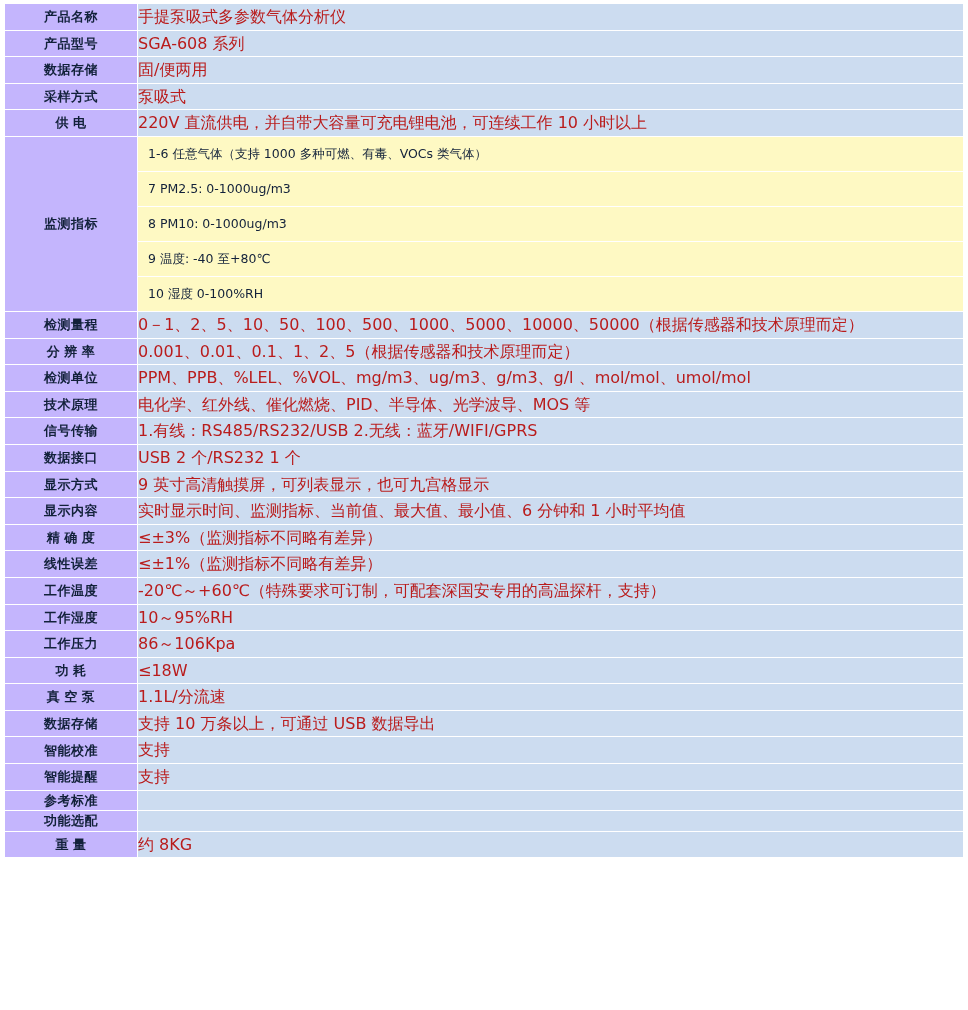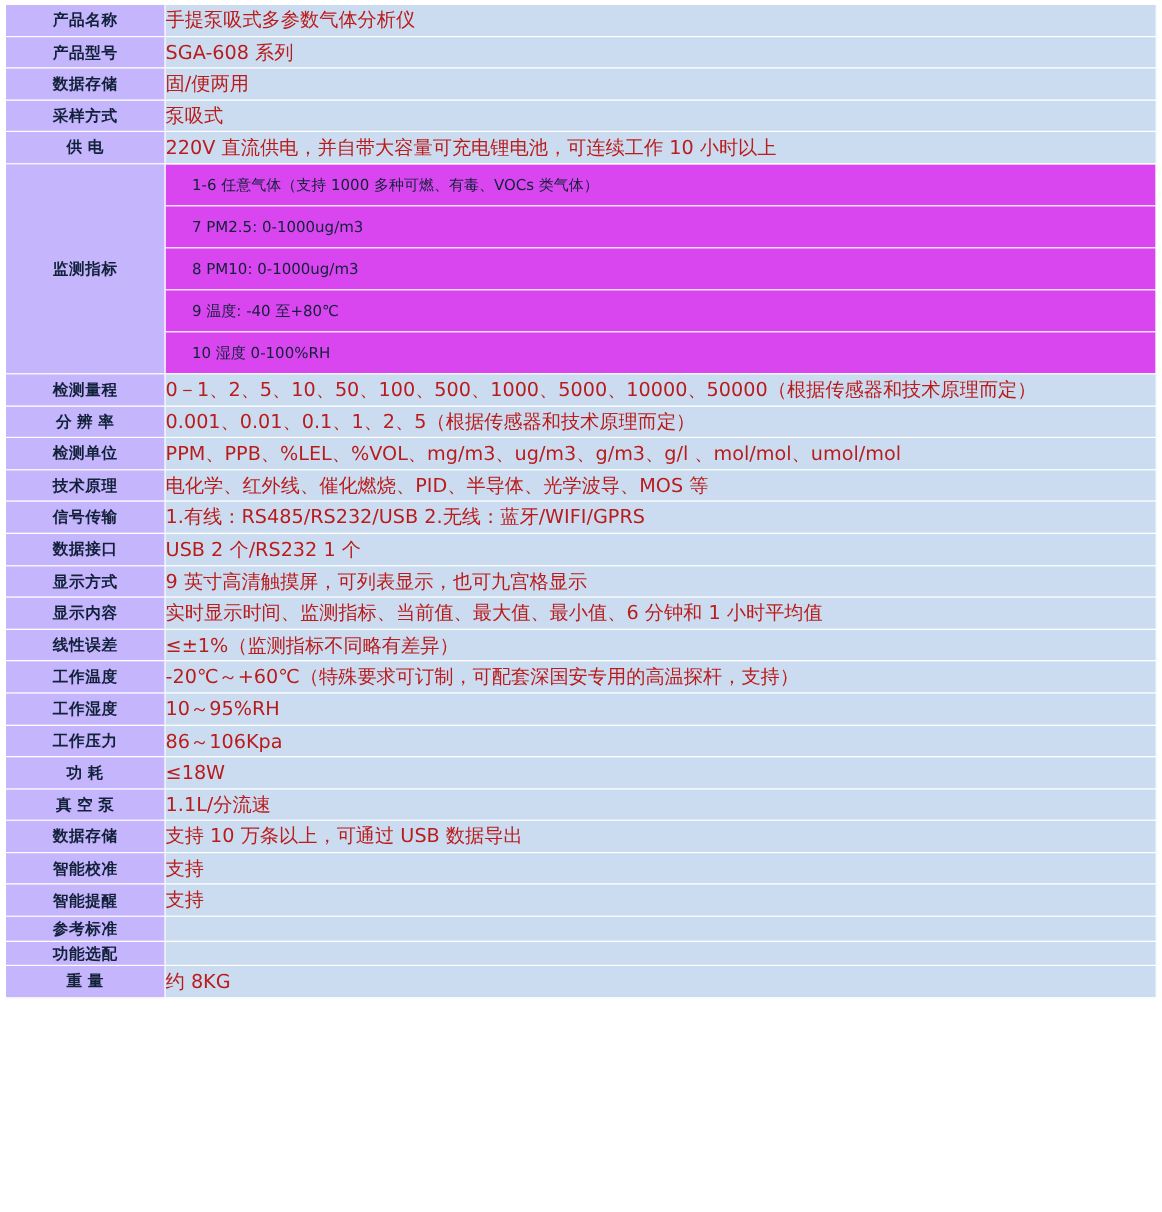--- a/index.html
+++ b/index.html
@@ -45,24 +45,24 @@
     padding-top: 9px;
     padding-bottom: 9px;
   }
   .sub-table {
     border-collapse: collapse;
     width: 100%;
   }
   .sub-table td {
     border: none;
     border-bottom: 1px solid #ffffff;
-    background: #d946ef;
+    background: #fef9c3;
     color: #12213a;
     font-size: 12.5px;
-    padding: 7px 22px;
+    padding: 7px 10px;
     line-height: 1.6;
     font-family: "DejaVu Sans", "Liberation Sans", sans-serif;
   }
   .sub-table tr:last-child td {
     border-bottom: none;
   }
   .std-line {
     display: block;
     line-height: 1.72;
   }
@@ -150,20 +150,24 @@
     </tr>
     <tr>
       <td class="label-cell">显示方式</td>
       <td class="value-cell">9 英寸高清触摸屏，可列表显示，也可九宫格显示</td>
     </tr>
     <tr>
       <td class="label-cell">显示内容</td>
       <td class="value-cell">实时显示时间、监测指标、当前值、最大值、最小值、6 分钟和 1 小时平均值</td>
     </tr>
     <tr>
+      <td class="label-cell">精  确  度</td>
+      <td class="value-cell">≤±3%（监测指标不同略有差异）</td>
+    </tr>
+    <tr>
       <td class="label-cell">线性误差</td>
       <td class="value-cell">≤±1%（监测指标不同略有差异）</td>
     </tr>
     <tr>
       <td class="label-cell">工作温度</td>
       <td class="value-cell">-20℃～+60℃（特殊要求可订制，可配套深国安专用的高温探杆，支持）</td>
     </tr>
     <tr>
       <td class="label-cell">工作湿度</td>
       <td class="value-cell">10～95%RH</td>

